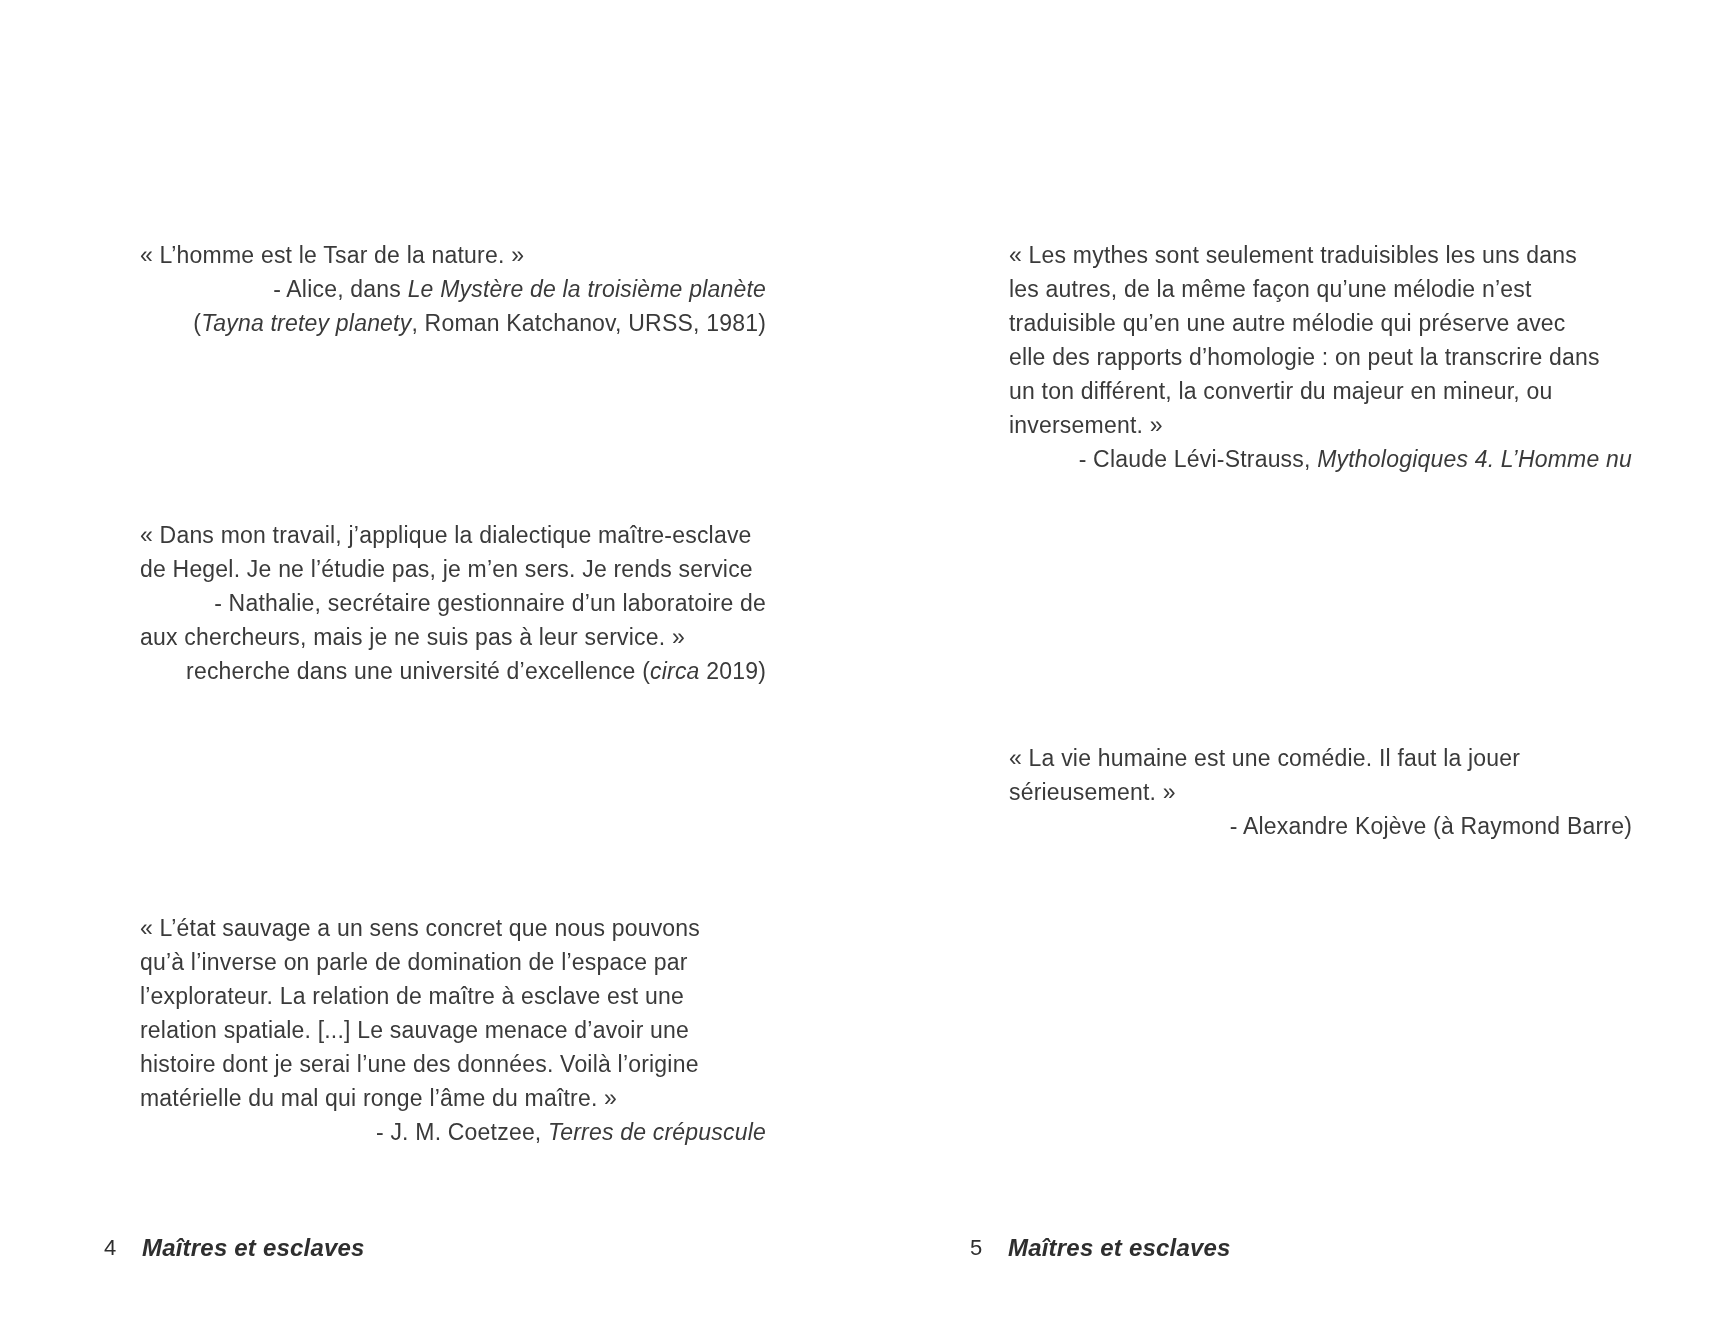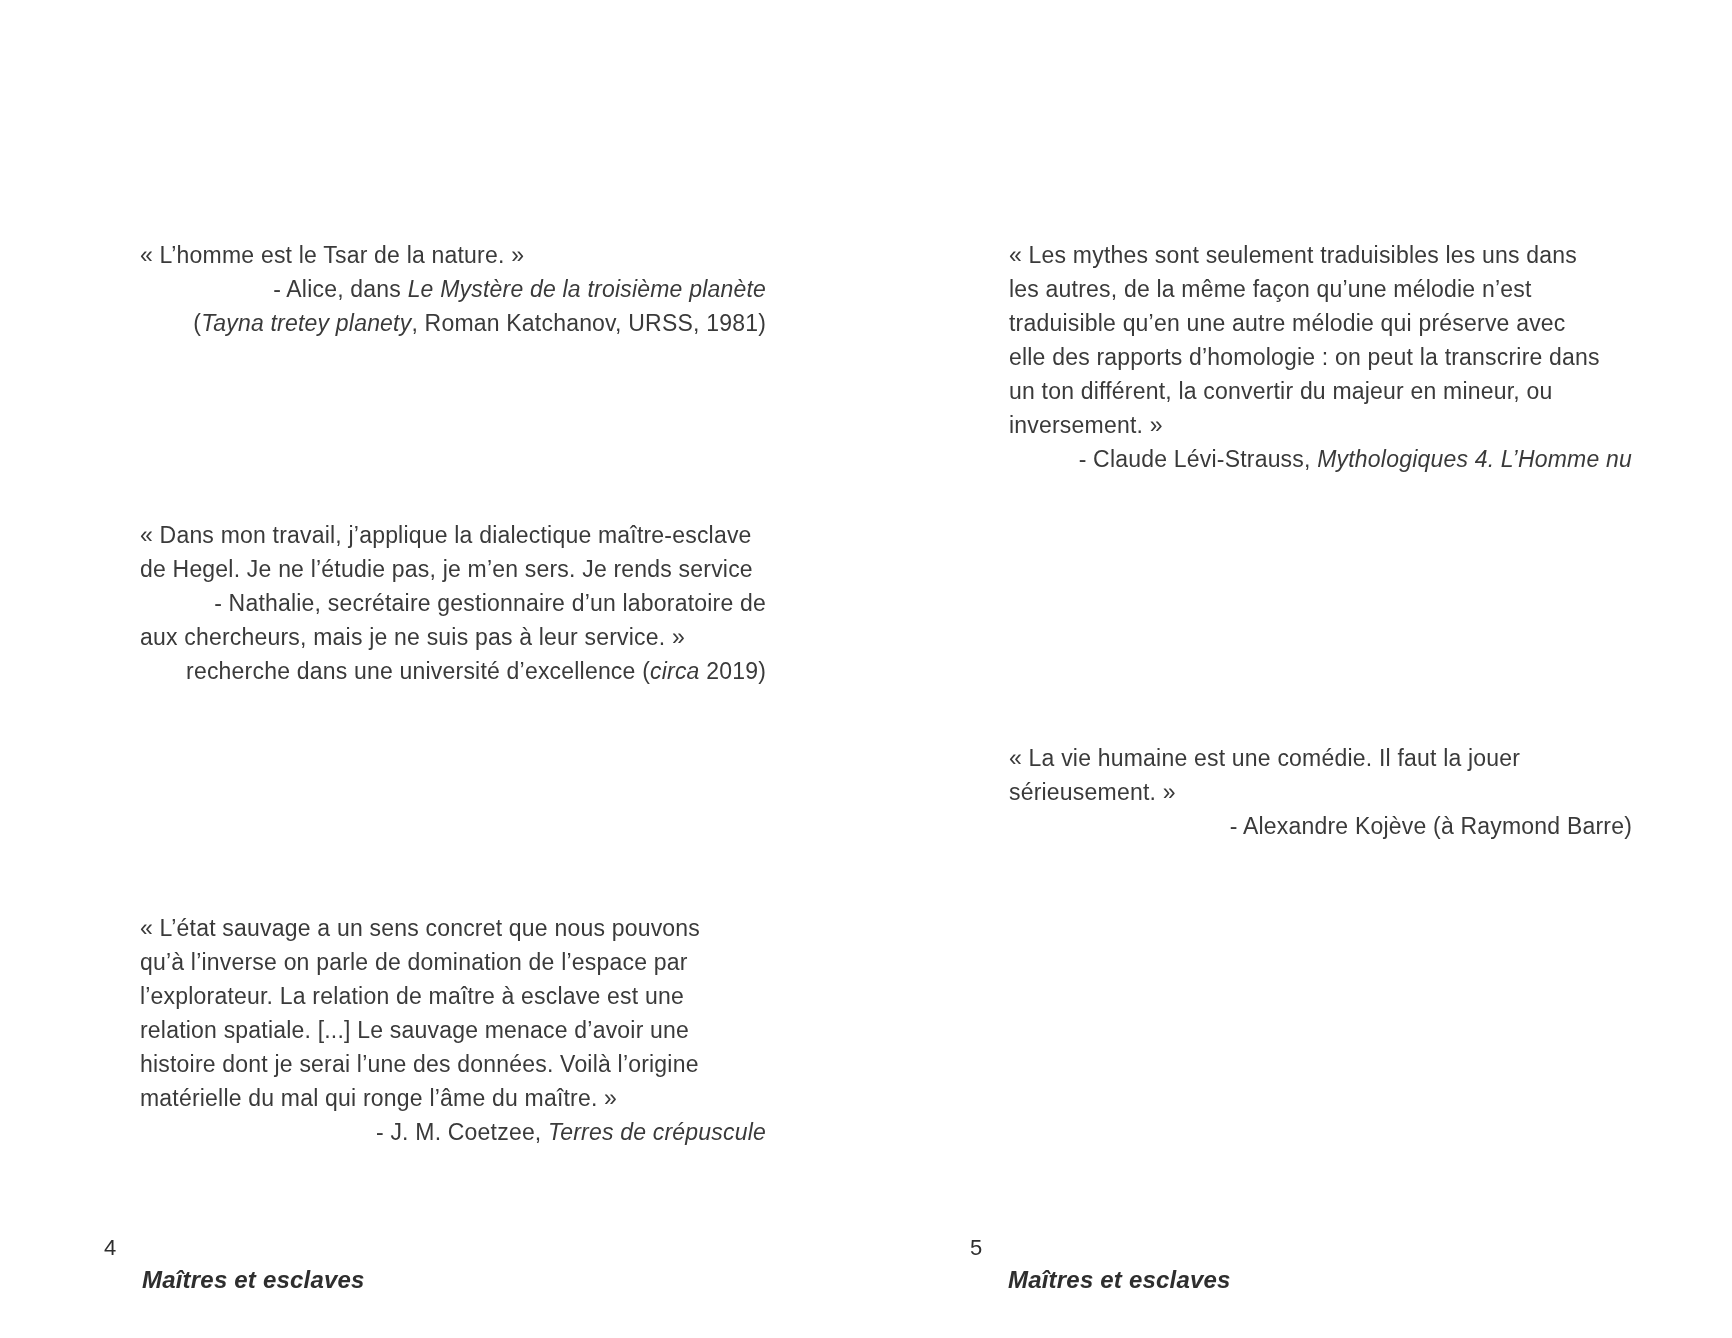--- a/index.html
+++ b/index.html
@@ -29,21 +29,21 @@
   }
   .page.right .quote{left:143px;width:623px;}
   .line{white-space:nowrap;}
   .line.attr{text-align:right;}
   .line.attr i{font-style:italic;}
   
   .q-l-a{top:238px;} .q-l-b{top:518px;} .q-l-c{top:871px;margin-top:40px;}
   .q-r-a{top:238px;} .q-r-b{top:727px;margin-top:14px;}
   .footer{position:absolute;left:0;top:1233px;width:100%;height:40px;color:var(--footer-text);}
   .pnum{position:absolute;left:104px;top:0;font-size:22px;line-height:30px;font-weight:400;}
-  .ptitle{position:absolute;left:142px;top:0;font-size:24px;line-height:30px;font-weight:bold;font-style:italic;letter-spacing:0.2px;margin-top:32px;}
+  .ptitle{position:absolute;left:142px;top:0;font-size:24px;line-height:30px;font-weight:bold;font-style:italic;letter-spacing:0.2px;}
 </style>
 </head>
 <body>
 
 <div class="spread">
 
   <section class="page left">
 
     <div class="quote q-l-a">
       <div class="line">« L’homme est le Tsar de la nature. »</div>

